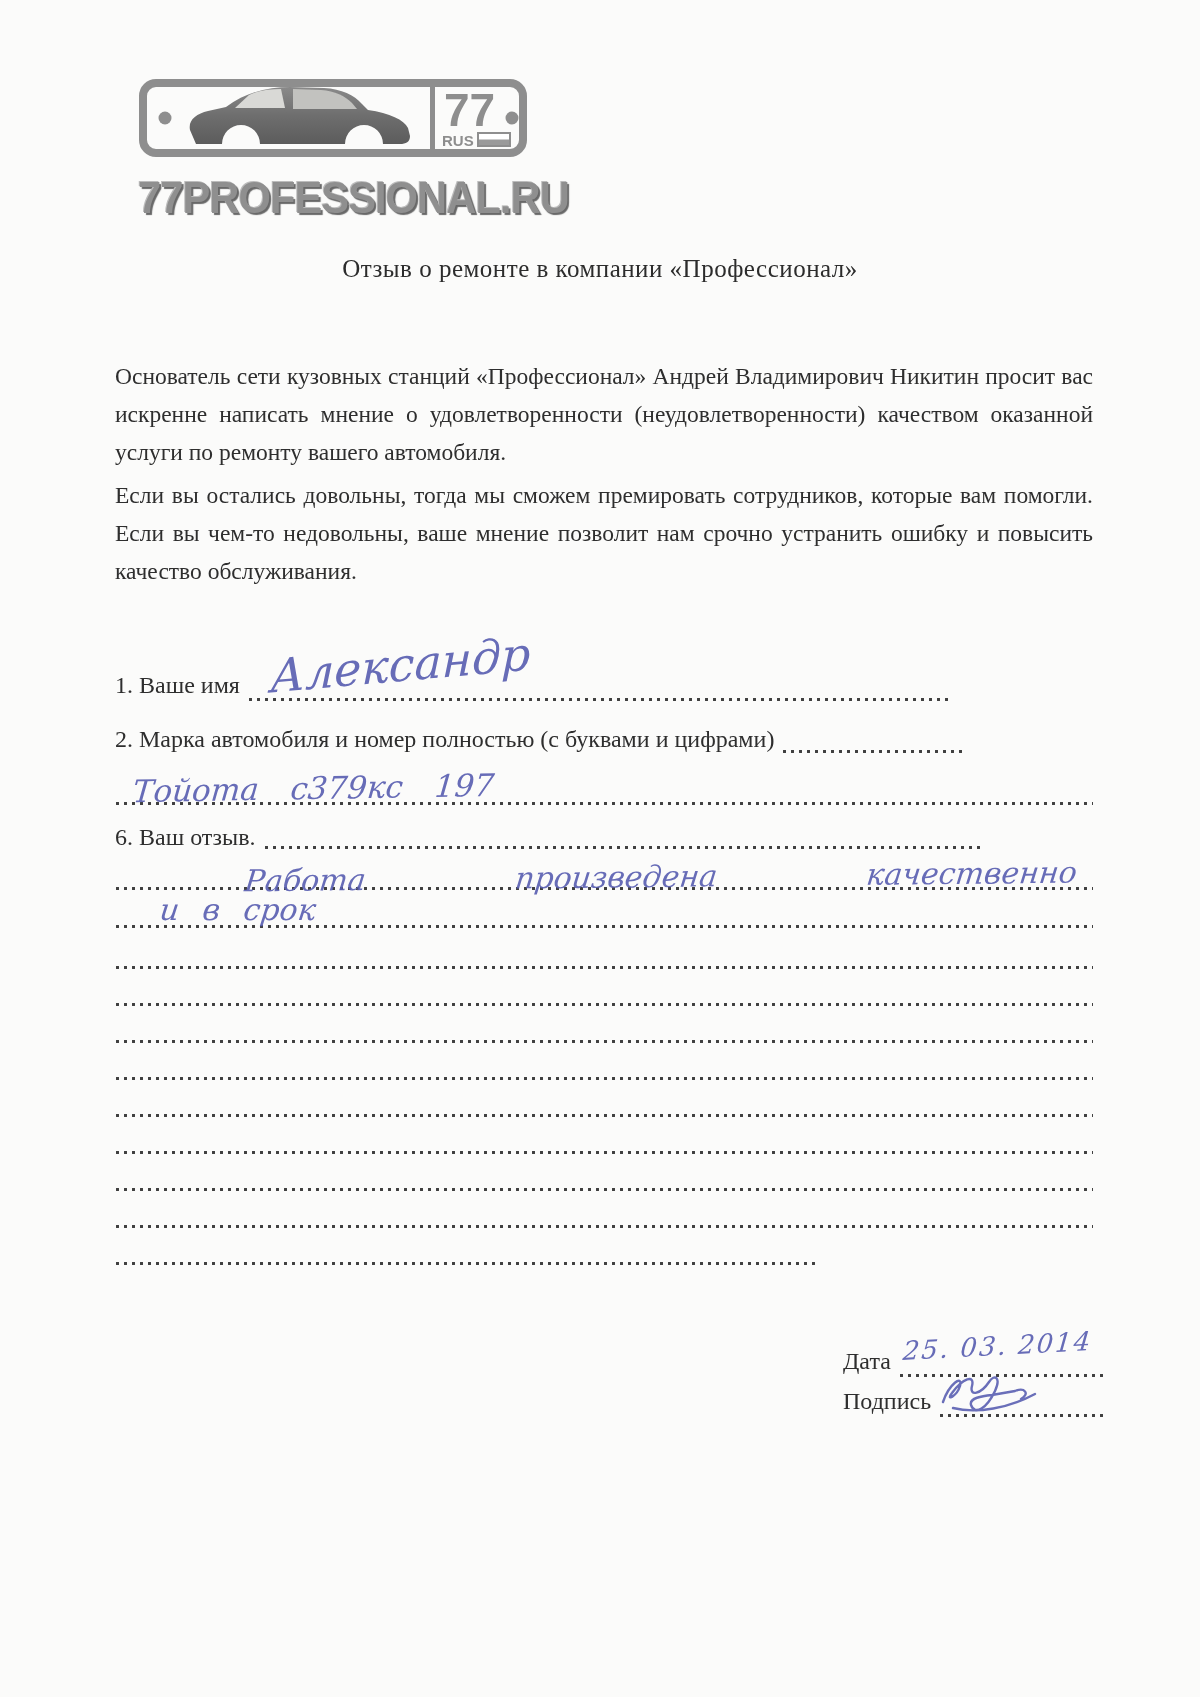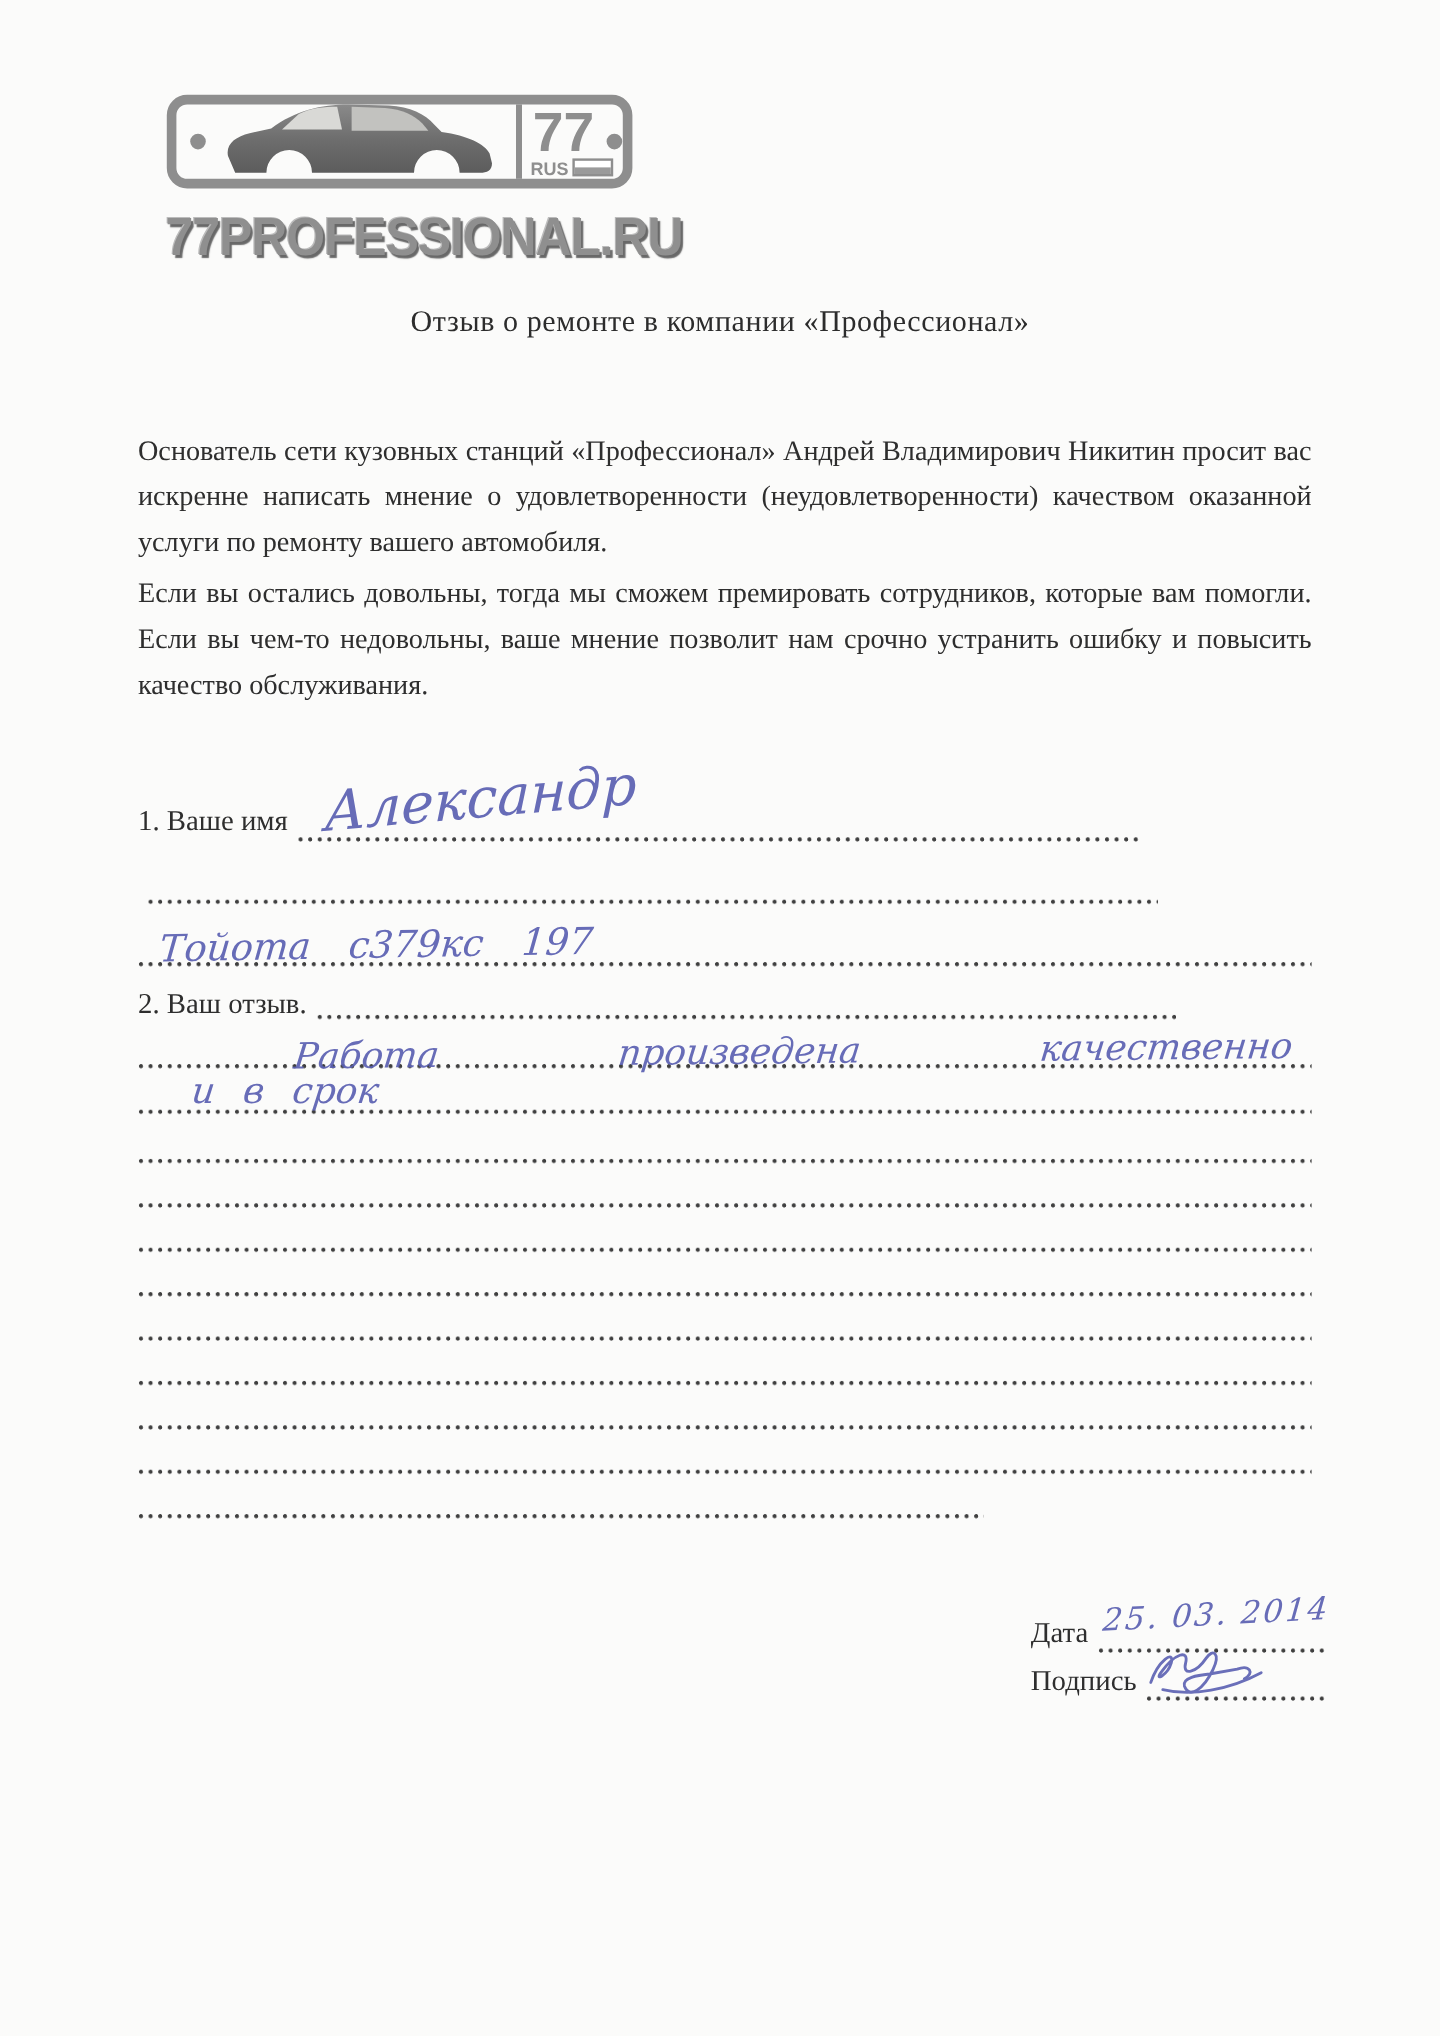--- a/index.html
+++ b/index.html
@@ -75,21 +75,21 @@
     opacity: 0.92;
   }
   .hand-name  { left: 155px; top: -34px; font-size: 46px; transform: rotate(-5deg) skewX(-6deg); }
   .hand-car   { left: 18px;  bottom: 1px; font-size: 31px; word-spacing: 22px; transform: rotate(-1deg) skewX(-6deg); }
   .hand-rev1  { left: 130px; bottom: -2px; font-size: 30px; word-spacing: 140px; transform: rotate(-0.6deg) skewX(-7deg); }
   .hand-rev2  { left: 45px;  bottom: 3px; font-size: 30px; word-spacing: 14px; transform: skewX(-7deg); }
   .hand-date  { left: 60px;  top: -17px; font-size: 26px; letter-spacing: 2px; transform: rotate(-3deg) skewX(-8deg); }
 
   
   .footer { position: absolute; left: 843px; top: 1348px; width: 262px; }
-  .foot-row { display: flex; position: relative; height: 34px; margin-left: 16px; }
+  .foot-row { display: flex; position: relative; height: 34px; }
   .sig-row { margin-top: 6px; }
   .sig-svg { position: absolute; left: 92px; top: -22px; }
 
   svg text { font-family: "Liberation Sans", sans-serif; }
 </style>
 </head>
 <body>
 
 <div class="page">
 
@@ -140,28 +140,29 @@
   <p class="para para2">Если вы остались довольны, тогда мы сможем премировать сотрудников, которые вам помогли. Если вы чем-то недовольны, ваше мнение позволит нам срочно устранить ошибку и повысить качество обслуживания.</p>
   <p class="para para1">Основатель сети кузовных станций «Профессионал» Андрей Владимирович Никитин просит вас искренне написать мнение о удовлетворенности (неудовлетворенности) качеством оказанной услуги по ремонту вашего автомобиля.</p>
 
   <div class="field-row field-name">
     <span class="label">1. Ваше имя</span>
     <span class="dotfill"></span>
     <span class="hand hand-name">Александр</span>
   </div>
 
   <div class="field-row car-label">
+    <span class="label">2. Марка автомобиля и номер полностью (с буквами и цифрами)</span>
     <span class="dotfill"></span>
   </div>
   <div class="car-value dotline">
     <span class="hand hand-car">Тойота  с379кс 197</span>
   </div>
 
   <div class="field-row review-label">
-    <span class="label">2. Ваш отзыв.</span>
+    <span class="label">6. Ваш отзыв.</span>
     <span class="dotfill"></span>
   </div>
   <div class="review-line1 dotline">
     <span class="hand hand-rev1">Работа произведена качественно</span>
   </div>
   <div class="review-line2 dotline">
     <span class="hand hand-rev2">и в срок</span>
   </div>
 
   <div class="empty-lines">

